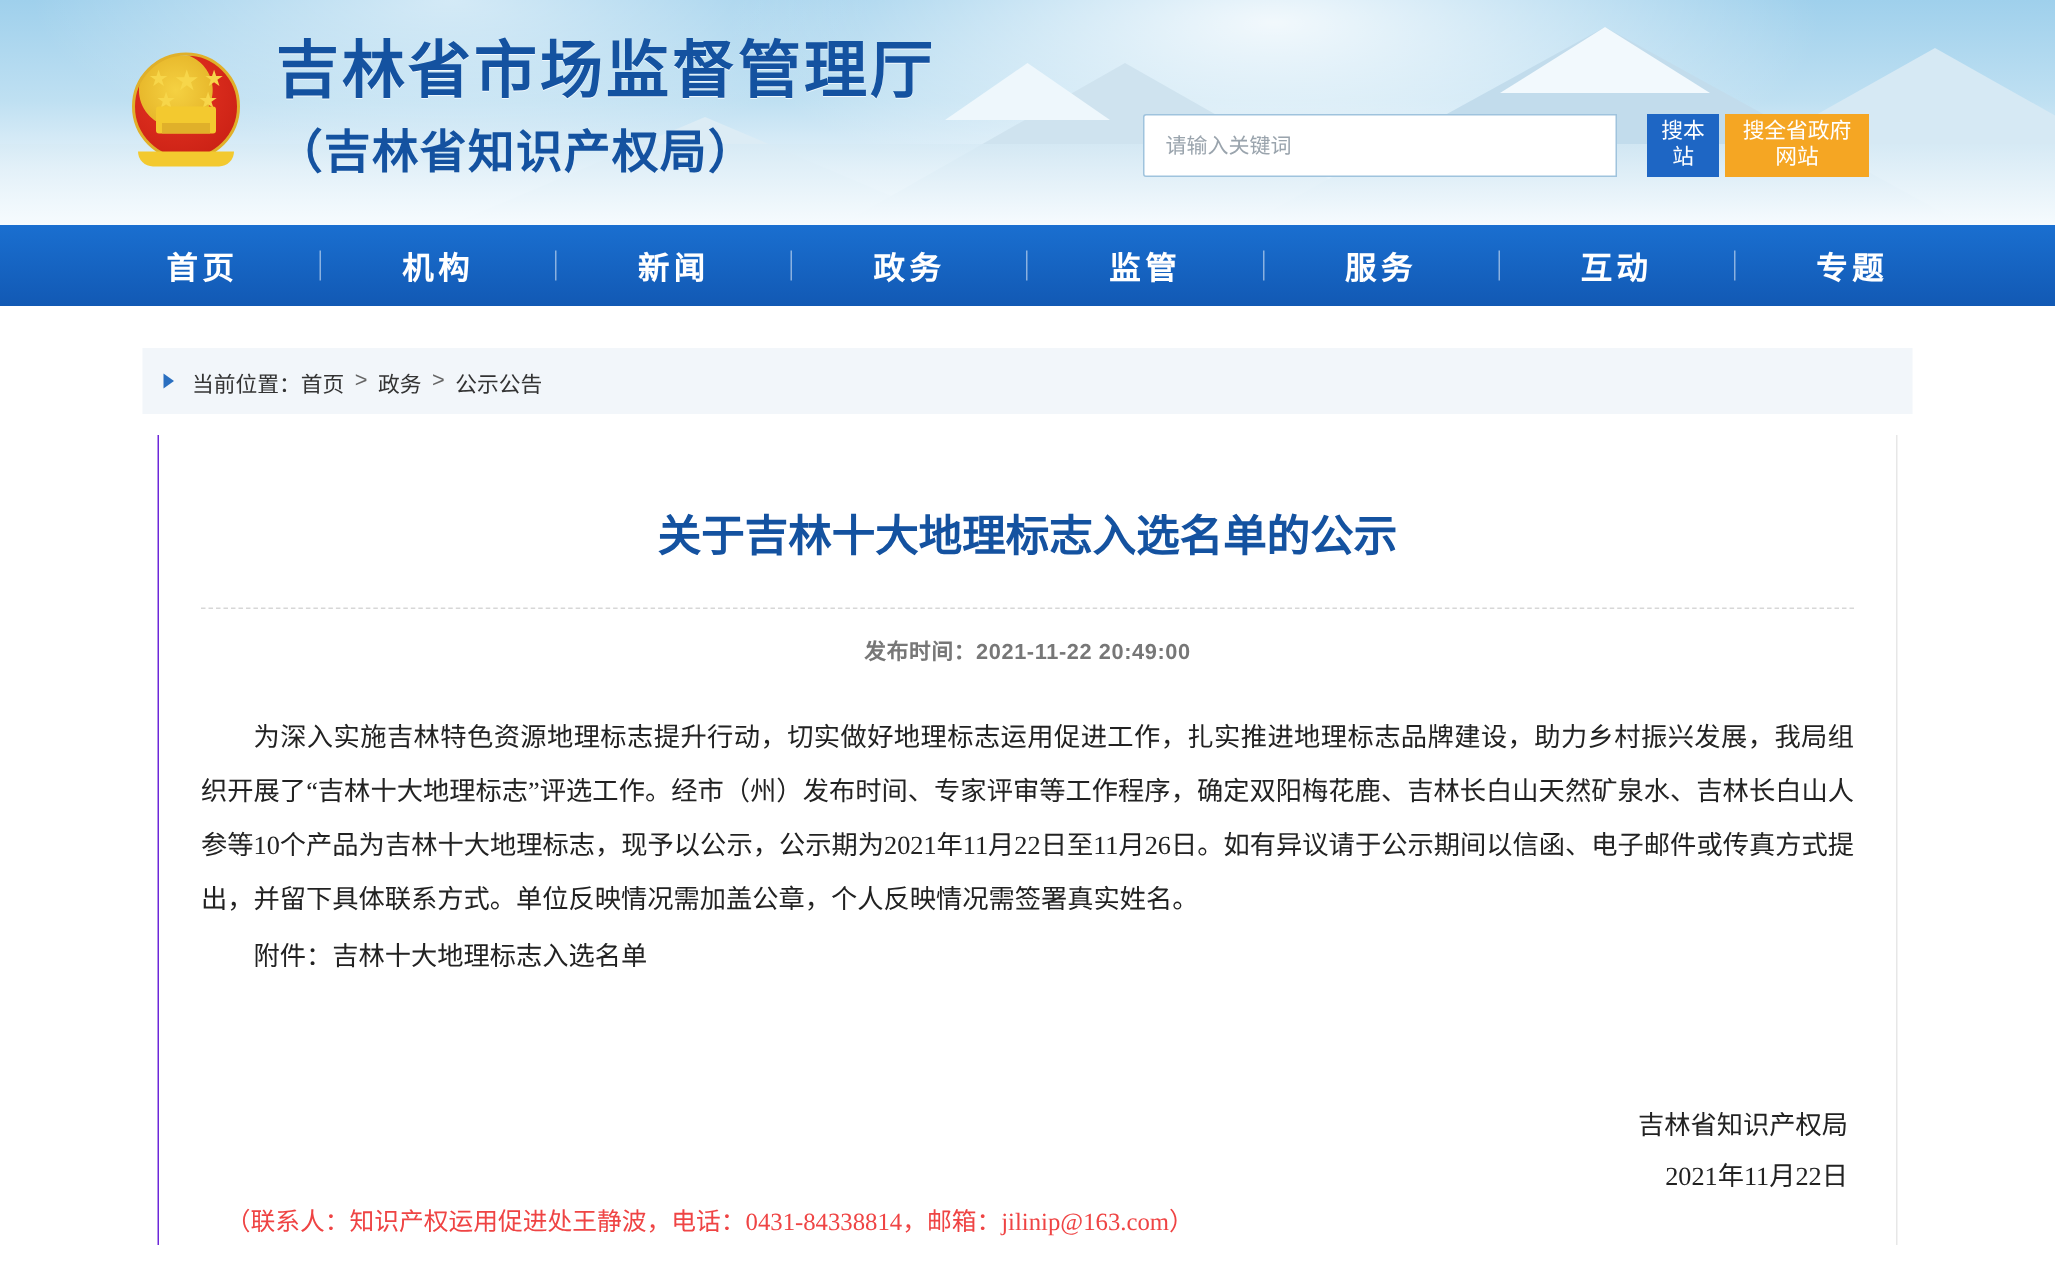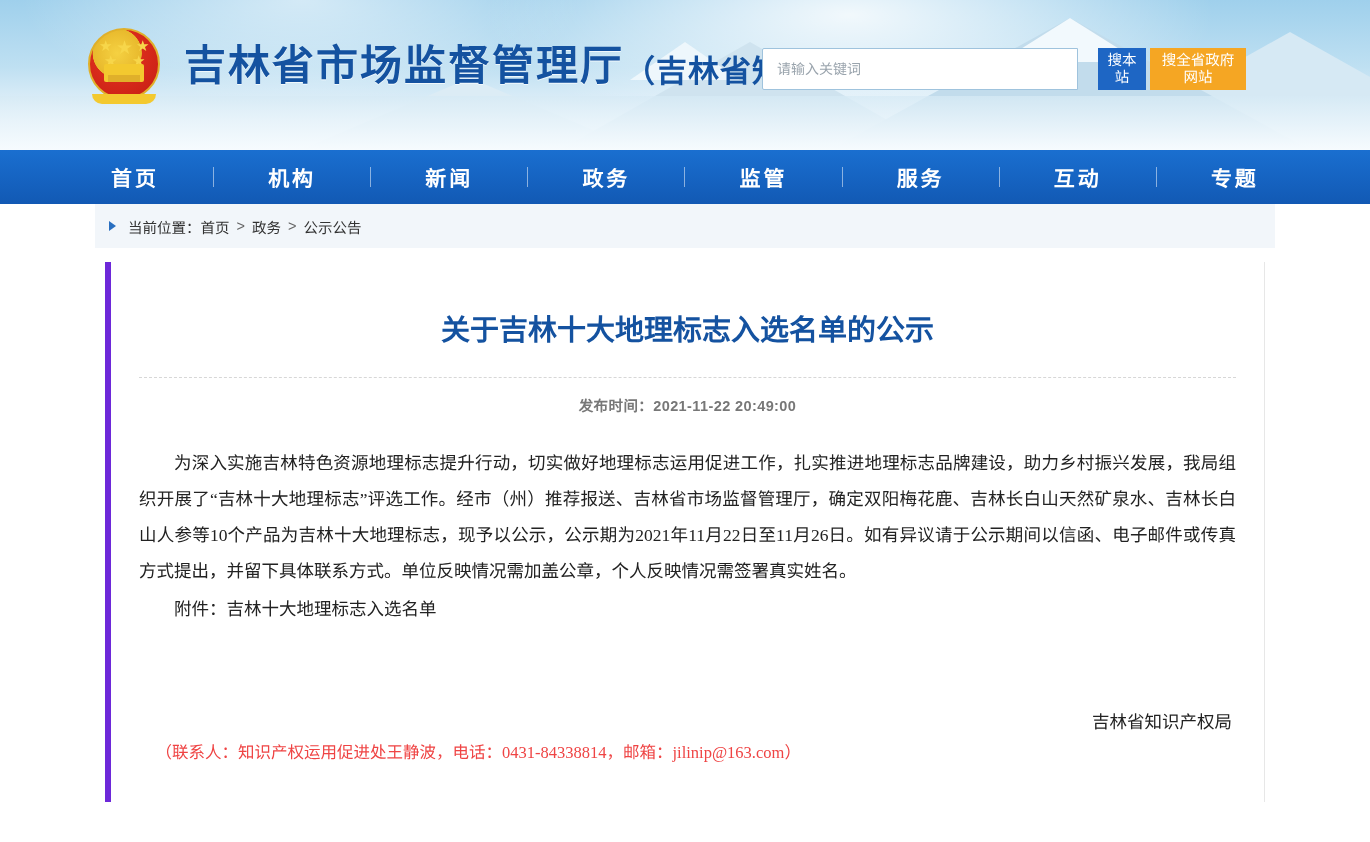--- a/index.html
+++ b/index.html
@@ -75,21 +75,21 @@
   .emblem .s0 { left: 34px; top: 14px; font-size: 19px; }
   .emblem .s1 { left: 17px; top: 14px; }
   .emblem .s2 { left: 54px; top: 14px; }
   .emblem .s3 { left: 22px; top: 29px; }
   .emblem .s4 { left: 50px; top: 29px; }
   .emblem .ribbon {
     position: absolute; left: 10px; bottom: 4px; width: 64px; height: 10px;
     background: #f3c92f; border-radius: 0 0 16px 16px;
   }
 
-  .brand-text { display: flex; flex-direction: row; }
+  .brand-text { display: flex; flex-direction: column; }
   .brand-title {
     font-family: "Liberation Serif", "DejaVu Serif", serif;
     font-weight: bold;
     font-size: 42px;
     color: #1452a0;
     letter-spacing: 2px;
     line-height: 1.15;
     text-shadow: 0 1px 0 rgba(255,255,255,.7);
   }
   .brand-sub {
@@ -97,21 +97,21 @@
     font-weight: bold;
     font-size: 31px;
     color: #1452a0;
     letter-spacing: 1px;
     margin-top: 4px;
     text-align: left;
   }
 
   
   .search-area {
-    position: absolute; right: 124px; top: 48px;
+    position: absolute; right: 124px; top: 76px;
     display: flex; align-items: stretch;
   }
   .search-input {
     width: 316px; height: 42px;
     border: 1px solid #9fc3dd;
     background: #ffffff;
     padding: 0 14px;
     font-size: 14px;
     color: #333;
     outline: none;
@@ -146,21 +146,21 @@
     font-family: "Liberation Serif", "DejaVu Serif", serif;
     letter-spacing: 3px;
     cursor: pointer;
     padding: 2px 6px;
   }
   .nav-sep { width: 1px; height: 20px; background: rgba(255,255,255,.5); }
 
   
   .crumb-wrap {
     width: 1370px;
-    padding: 0 0 14px 0;
+    padding: 28px 0 14px 0;
     background: #ffffff;
     display: flex; justify-content: center;
   }
   .crumb {
     width: 1180px;
     background: #f2f6fa;
     height: 44px;
     display: flex; align-items: center;
     padding-left: 14px;
     font-size: 14.5px;
@@ -174,21 +174,21 @@
     margin-right: 12px;
   }
   .crumb a { color: #333; text-decoration: none; cursor: pointer; }
   .crumb .sep { margin: 0 7px; color: #666; }
 
   
   .article-wrap { width: 1370px; display: flex; justify-content: center; }
   .article {
     width: 1160px;
     background: #ffffff;
-    border-left: 6px solid #6d28d9;
+    border-left: 1px solid #6d28d9;
     border-right: 1px solid #e7e7e7;
     min-height: 540px;
     padding: 42px 28px 0 28px;
   }
   .art-title {
     text-align: center;
     font-family: "Liberation Serif", "DejaVu Serif", serif;
     font-size: 29px;
     font-weight: bold;
     color: #1452a0;
@@ -298,21 +298,22 @@
   </div>
 </div>
 
 <div class="article-wrap">
   <div class="article">
     <div class="art-title">关于吉林十大地理标志入选名单的公示</div>
     <div class="art-meta">
       <span>发布时间：</span><span>2021-11-22 20:49:00</span>
     </div>
     <div class="art-body">
-      <p>为深入实施吉林特色资源地理标志提升行动，切实做好地理标志运用促进工作，扎实推进地理标志品牌建设，助力乡村振兴发展，我局组织开展了“吉林十大地理标志”评选工作。经市（州）推荐报送、吉林省市场监督管理厅，确定双阳梅花鹿、吉林长白山天然矿泉水、吉林长白山人参等10个产品为吉林十大地理标志，现予以公示，公示期为2021年11月22日至11月26日。如有异议请于公示期间以信函、电子邮件或传真方式提出，并留下具体联系方式。单位反映情况需加盖公章，个人反映情况需签署真实姓名。</p>
+      <p>为深入实施吉林特色资源地理标志提升行动，切实做好地理标志运用促进工作，扎实推进地理标志品牌建设，助力乡村振兴发展，我局组织开展了“吉林十大地理标志”评选工作。经市（州）发布时间、专家评审等工作程序，确定双阳梅花鹿、吉林长白山天然矿泉水、吉林长白山人参等10个产品为吉林十大地理标志，现予以公示，公示期为2021年11月22日至11月26日。如有异议请于公示期间以信函、电子邮件或传真方式提出，并留下具体联系方式。单位反映情况需加盖公章，个人反映情况需签署真实姓名。</p>
       <p>附件：吉林十大地理标志入选名单</p>
     </div>
     <div class="sign">
       <div>吉林省知识产权局</div>
+      <div>2021年11月22日</div>
     </div>
     <div class="contact">（联系人：知识产权运用促进处王静波，电话：0431-84338814，邮箱：jilinip@163.com）</div>
   </div>
 </div>
 
 </body></html>

